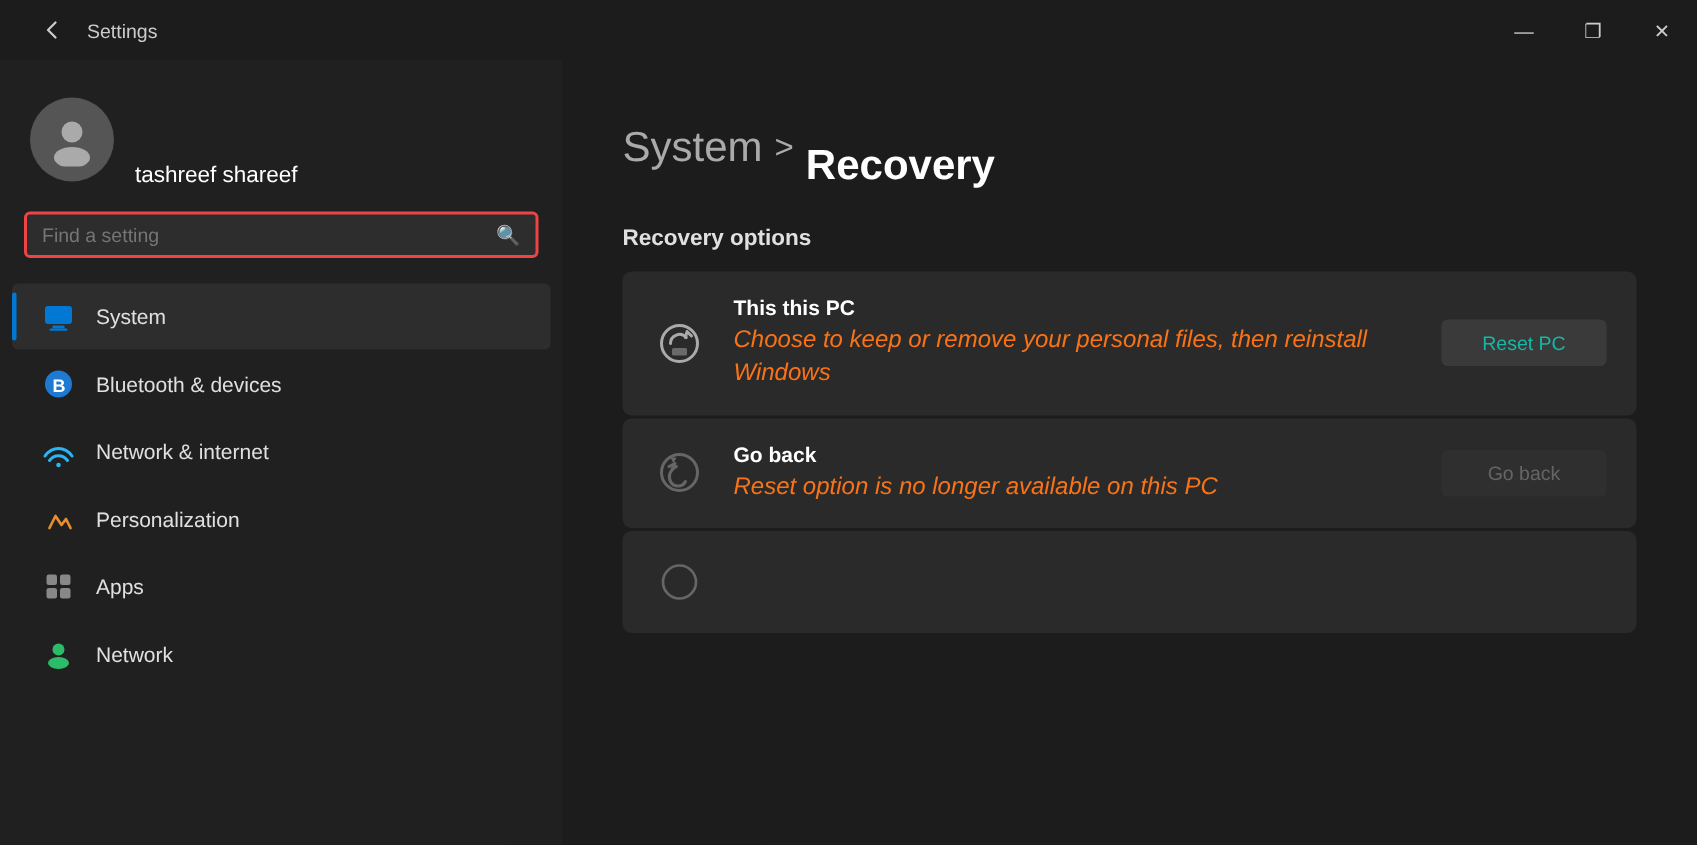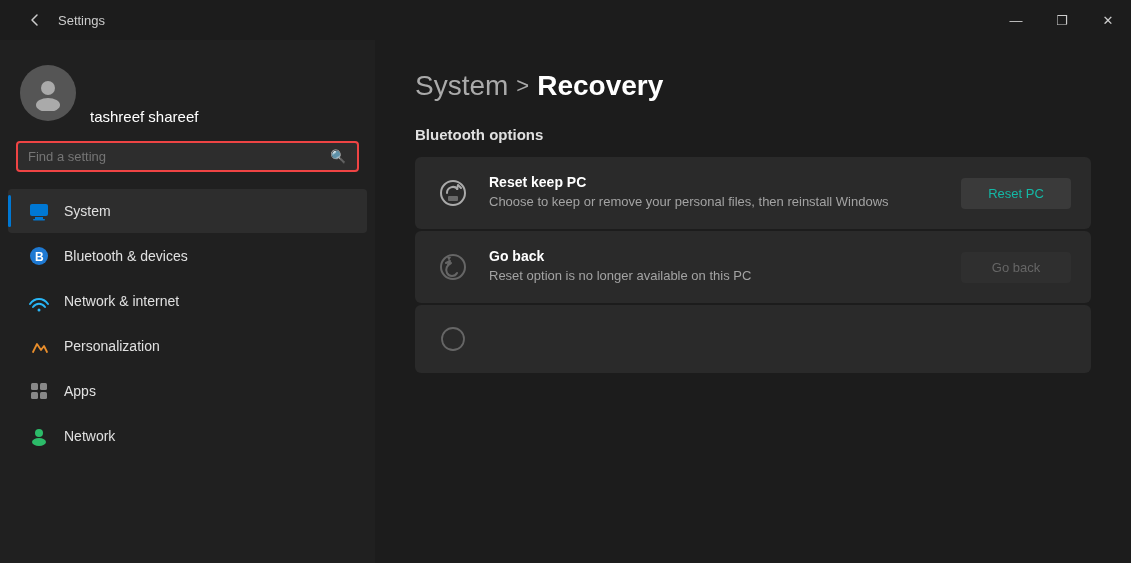--- a/index.html
+++ b/index.html
@@ -185,20 +185,21 @@
       font-weight: 400;
     }
     .breadcrumb-sep {
       font-size: 22px;
       color: #aaa;
     }
     .breadcrumb-current {
       font-size: 28px;
       font-weight: 700;
       color: #fff;
+      margin-top: 24px;
     }
 
     
     .section-title {
       font-size: 15px;
       font-weight: 600;
       color: #e0e0e0;
       margin-bottom: 14px;
     }
 
@@ -229,23 +230,24 @@
     .option-text {
       flex: 1;
     }
     .option-title {
       font-size: 14px;
       font-weight: 600;
       color: #fff;
       margin-bottom: 3px;
     }
     .option-desc {
-      font-size: 13px;
-      color: #a3a3a3;
+      font-size: 16px;
+      color: #f97316;
       line-height: 1.4;
+      font-style: italic;
     }
     .option-btn {
       background: #3a3a3a;
       border: none;
       border-radius: 4px;
       color: #14b8a6;
       font-size: 13px;
       font-weight: 500;
       padding: 8px 20px;
       cursor: pointer;
@@ -382,35 +384,35 @@
   </nav>
 
   <main class="main-content">
 
     <div class="breadcrumb">
       <span class="breadcrumb-system">System</span>
       <span class="breadcrumb-sep">&gt;</span>
       <span class="breadcrumb-current">Recovery</span>
     </div>
 
-    <div class="section-title">Bluetooth options</div>
+    <div class="section-title">Recovery options</div>
 
     <div class="options-list">
 
       <div class="option-card">
         <div class="option-icon">
           <svg width="32" height="32" viewBox="0 0 32 32" fill="none">
             <circle cx="16" cy="16" r="12" stroke="#aaa" stroke-width="2" fill="none"></circle>
             <path d="M10 16a6 6 0 0 1 10.5-4" stroke="#aaa" stroke-width="2" fill="none" stroke-linecap="round"></path>
             <path d="M20 12l1-4 3 3" stroke="#aaa" stroke-width="2" fill="none" stroke-linecap="round" stroke-linejoin="round"></path>
             <rect x="11" y="19" width="10" height="5" rx="1" fill="#aaa" opacity="0.5"></rect>
           </svg>
         </div>
         <div class="option-text">
-          <div class="option-title">Reset keep PC</div>
+          <div class="option-title">This this PC</div>
           <div class="option-desc">Choose to keep or remove your personal files, then reinstall Windows</div>
         </div>
         <button class="option-btn primary">Reset PC</button>
       </div>
 
       <div class="option-card">
         <div class="option-icon">
           <svg width="32" height="32" viewBox="0 0 32 32" fill="none">
             <circle cx="16" cy="16" r="12" stroke="#666" stroke-width="2" fill="none"></circle>
             <path d="M20 22 C18 26 12 26 10 22 C8 18 10 14 14 12" stroke="#666" stroke-width="2" fill="none" stroke-linecap="round"></path>

